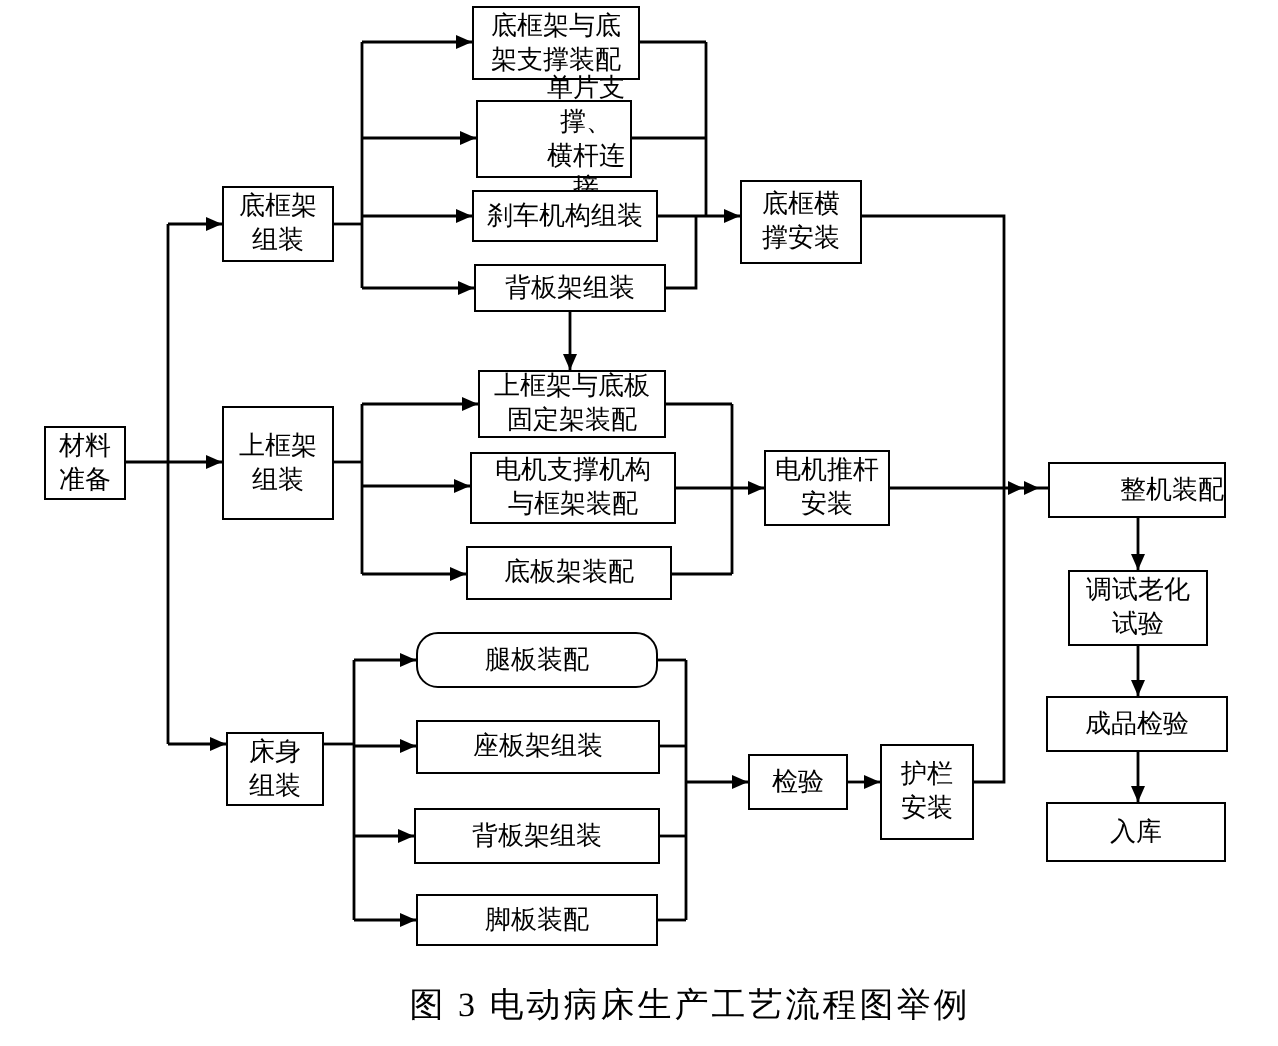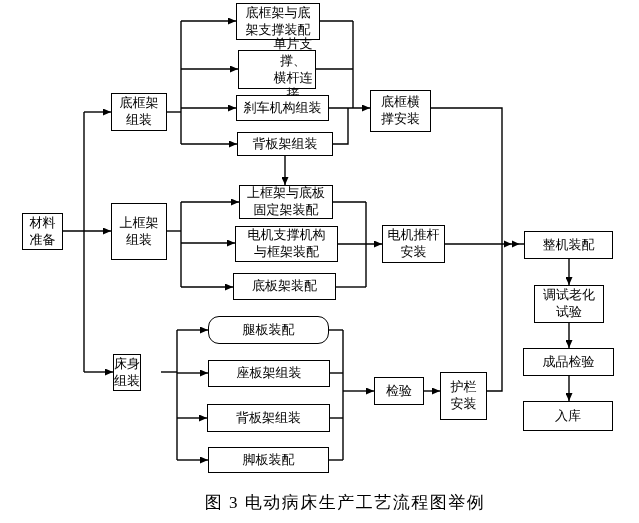--- a/index.html
+++ b/index.html
@@ -153,21 +153,21 @@
   <div class="node" style="left:111px;top:93px;width:56px;height:38px;">
       <span class="lbl">底框架
 组装</span>
     </div>
 
   <div class="node" style="left:111px;top:203px;width:56px;height:57px;">
       <span class="lbl">上框架
 组装</span>
     </div>
 
-  <div class="node" style="left:113px;top:354px;width:28px;height:37px;">
+  <div class="node" style="left:113px;top:366px;width:49px;height:37px;">
       <span class="lbl">床身
 组装</span>
     </div>
 
   <div class="node" style="left:236px;top:3px;width:84px;height:37px;">
       <span class="lbl">底框架与底
 架支撑装配</span>
     </div>
 
   <div class="node" style="left:238px;top:50px;width:78px;height:39px;padding-left:32px;">
@@ -200,21 +200,21 @@
 
   <div class="node" style="left:233px;top:273px;width:103px;height:27px;">
       <span class="lbl">底板架装配</span>
     </div>
 
   <div class="node" style="left:382px;top:225px;width:63px;height:38px;">
       <span class="lbl">电机推杆
 安装</span>
     </div>
 
-  <div class="node" style="left:524px;top:231px;width:89px;height:28px;">
+  <div class="node" style="left:524px;top:231px;width:89px;height:28px;justify-content:flex-end;">
       <span class="lbl">整机装配</span>
     </div>
 
   <div class="node" style="left:534px;top:285px;width:70px;height:38px;">
       <span class="lbl">调试老化
 试验</span>
     </div>
 
   <div class="node" style="left:523px;top:348px;width:91px;height:28px;">
       <span class="lbl">成品检验</span>

